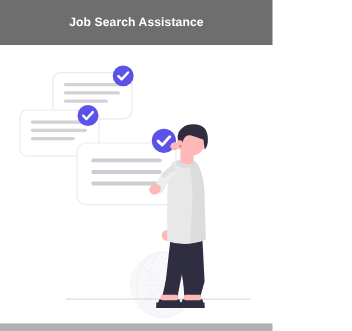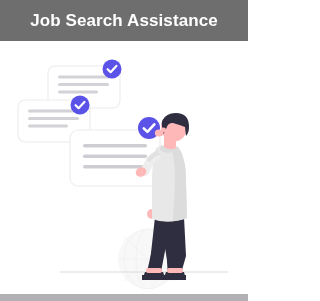--- a/index.html
+++ b/index.html
@@ -30,21 +30,21 @@
     width: 248px;
     height: 41px;
     background: #6e6e6e;
     display: flex;
     align-items: center;
     justify-content: center;
     box-sizing: border-box;
   }
   .header-title {
     color: #ffffff;
-    font-size: 17px;
+    font-size: 11px;
     font-weight: bold;
     letter-spacing: 0.1px;
     font-family: "Liberation Sans", sans-serif;
     white-space: nowrap;
   }
 
   
   .illustration {
     position: absolute;
     left: 0;

